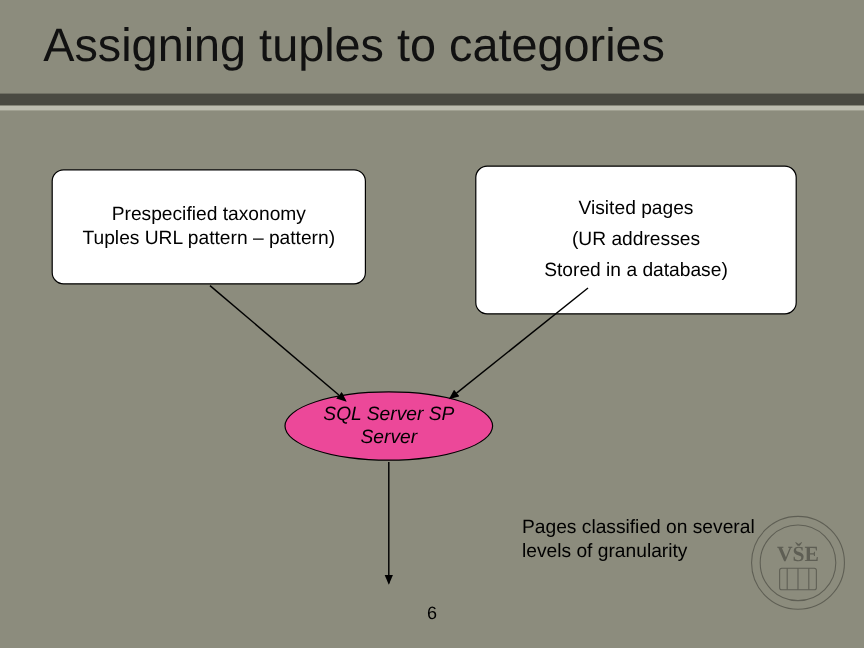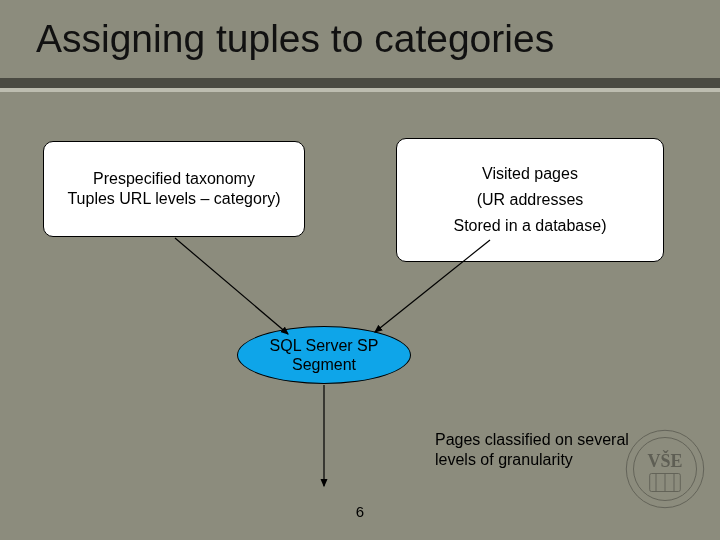--- a/index.html
+++ b/index.html
@@ -54,30 +54,31 @@
   .box-left {
     left: 43px; top: 141px;
     width: 262px; height: 96px;
   }
   .box-right {
     left: 396px; top: 138px;
     width: 268px; height: 124px;
   }
   .ellipse {
     position: absolute;
-    background: #0ea5e9;
+    background: #ec4899;
     border: 1px solid #000;
     border-radius: 50%;
     display: flex;
     flex-direction: column;
     align-items: center;
     justify-content: center;
     font-size: 16px;
     text-align: center;
     line-height: 1.2;
+    font-style: italic;
   }
   .ellipse-sql {
     left: 237px; top: 326px;
     width: 174px; height: 58px;
   }
   .output-text {
     position: absolute;
     left: 400px; top: 430px;
     width: 230px;
     font-size: 16px;
@@ -113,34 +114,34 @@
 <body>
 
 <div class="title-bar">
   <div class="title-text">Assigning tuples to categories</div>
 </div>
 <div class="title-line-dark"></div>
 <div class="title-line-light"></div>
 
 <div class="box box-left">
   <div>Prespecified taxonomy</div>
-  <div>Tuples URL levels – category)</div>
+  <div>Tuples URL pattern – pattern)</div>
 </div>
 
 <div class="box box-right">
   <div>Visited pages</div>
   <div style="height:6px"></div>
   <div>(UR addresses</div>
   <div style="height:6px"></div>
   <div>Stored in a database)</div>
 </div>
 
 <div class="ellipse ellipse-sql">
   <div>SQL Server SP</div>
-  <div>Segment</div>
+  <div>Server</div>
 </div>
 
 <div class="output-text">
   <div>Pages classified on several</div>
   <div>levels of granularity</div>
 </div>
 
 <div class="page-num">6</div>
 
 <svg class="arrows">

